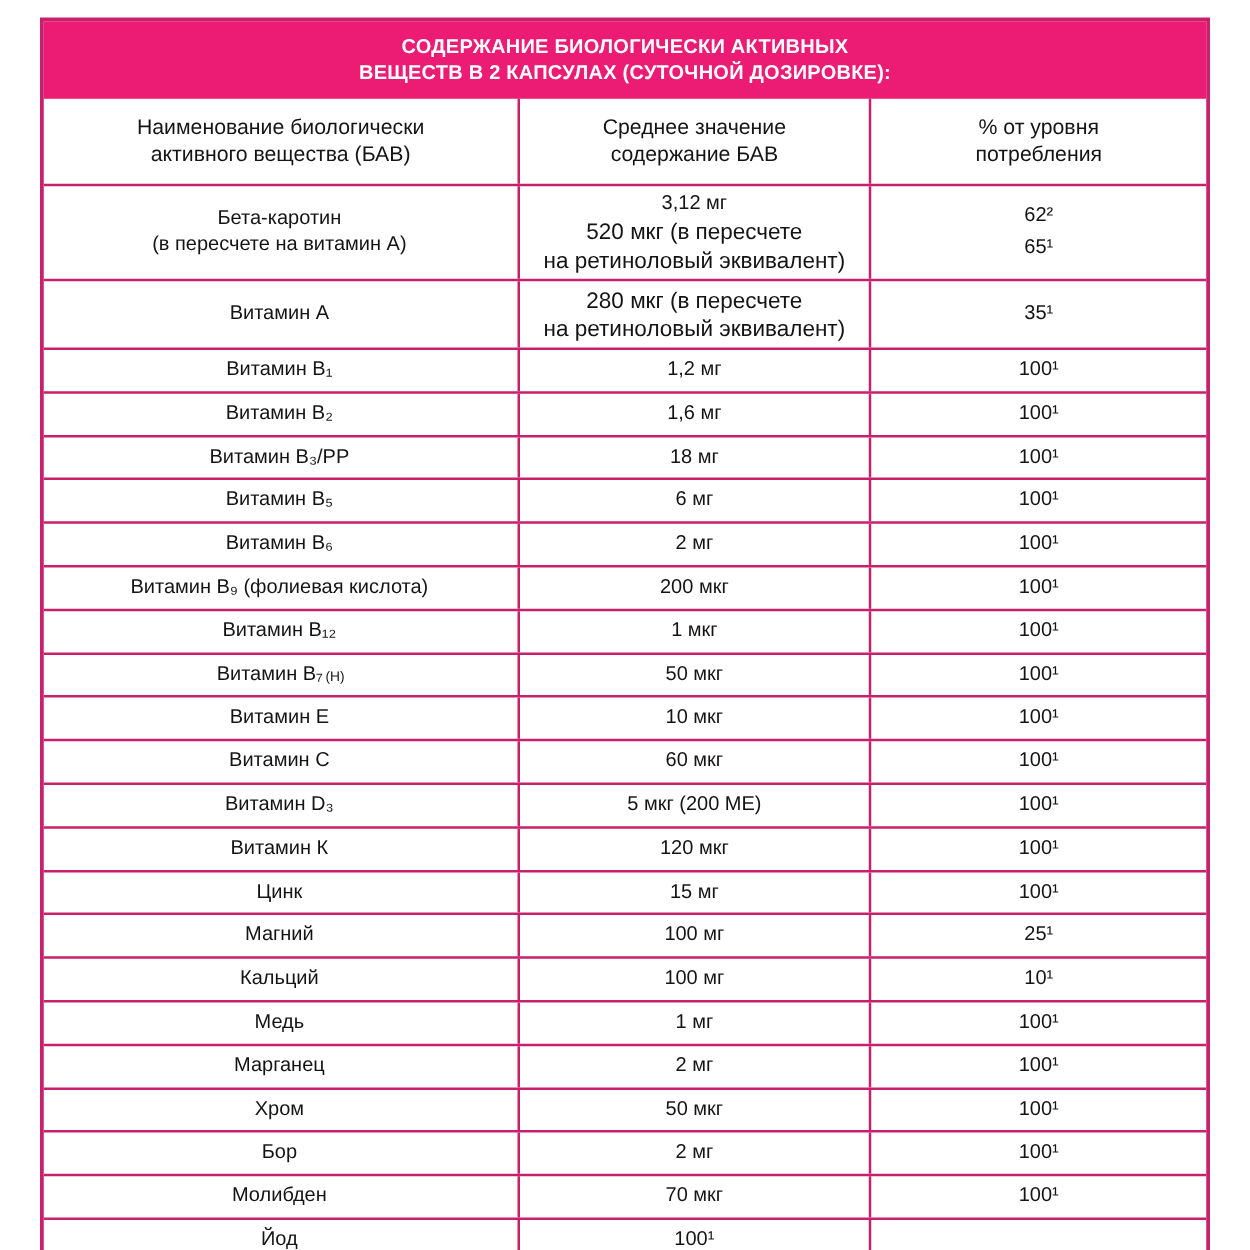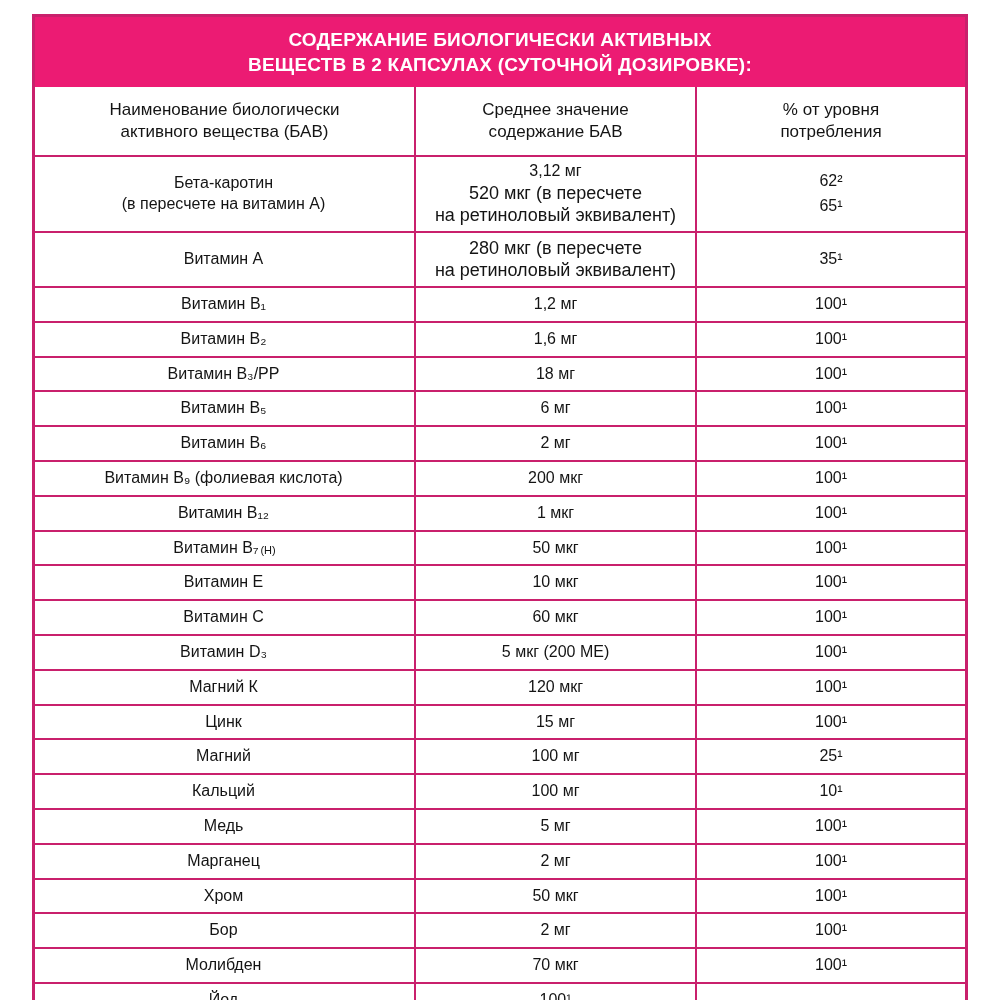--- a/index.html
+++ b/index.html
@@ -13,21 +13,21 @@
     position:relative;width:1000px;height:1000px;background:#ffffff;
     font-family:"Liberation Sans","DejaVu Sans",sans-serif;color:var(--text);
     overflow:hidden;
   }
   .table{
     position:absolute;left:32px;top:14px;width:936px;
     border:3px solid var(--border);box-sizing:border-box;background:#ffffff;
   }
   .title{
     background:var(--header_bg);color:var(--header_text);
-    font-weight:700;font-size:19px;line-height:1.32;letter-spacing:.2px;
+    font-weight:700;font-size:16px;line-height:1.32;letter-spacing:.2px;
     text-align:center;padding:10px 8px;white-space:pre-line;
   }
   .row{
     display:grid;grid-template-columns:381px 281px 268px;
     border-top:2px solid var(--border);
   }
   .row.head{border-top:none;}
   .cell{
     display:flex;flex-direction:column;justify-content:center;align-items:center;
     text-align:center;padding:4px 8px;box-sizing:border-box;min-width:0;
@@ -164,21 +164,21 @@
   </div>
         <div class="row body">
     <div class="cell name-cell"><span>Витамин D₃</span><span class="name-note"></span></div>
     <div class="cell value-cell">
       <div class="value-main">5 мкг (200 МЕ)</div>
       <div class="value-small"></div>
     </div>
     <div class="cell percent-cell">100¹</div>
   </div>
         <div class="row body">
-    <div class="cell name-cell"><span>Магний К</span><span class="name-note"></span></div>
+    <div class="cell name-cell"><span>Витамин К</span><span class="name-note"></span></div>
     <div class="cell value-cell">
       <div class="value-main">120 мкг</div>
       <div class="value-small"></div>
     </div>
     <div class="cell percent-cell">100¹</div>
   </div>
         <div class="row body">
     <div class="cell name-cell"><span>Цинк</span><span class="name-note"></span></div>
     <div class="cell value-cell">
       <div class="value-main">15 мг</div>
@@ -198,21 +198,21 @@
     <div class="cell name-cell"><span>Кальций</span><span class="name-note"></span></div>
     <div class="cell value-cell">
       <div class="value-main">100 мг</div>
       <div class="value-small"></div>
     </div>
     <div class="cell percent-cell">10¹</div>
   </div>
         <div class="row body">
     <div class="cell name-cell"><span>Медь</span><span class="name-note"></span></div>
     <div class="cell value-cell">
-      <div class="value-main">5 мг</div>
+      <div class="value-main">1 мг</div>
       <div class="value-small"></div>
     </div>
     <div class="cell percent-cell">100¹</div>
   </div>
         <div class="row body">
     <div class="cell name-cell"><span>Марганец</span><span class="name-note"></span></div>
     <div class="cell value-cell">
       <div class="value-main">2 мг</div>
       <div class="value-small"></div>
     </div>

